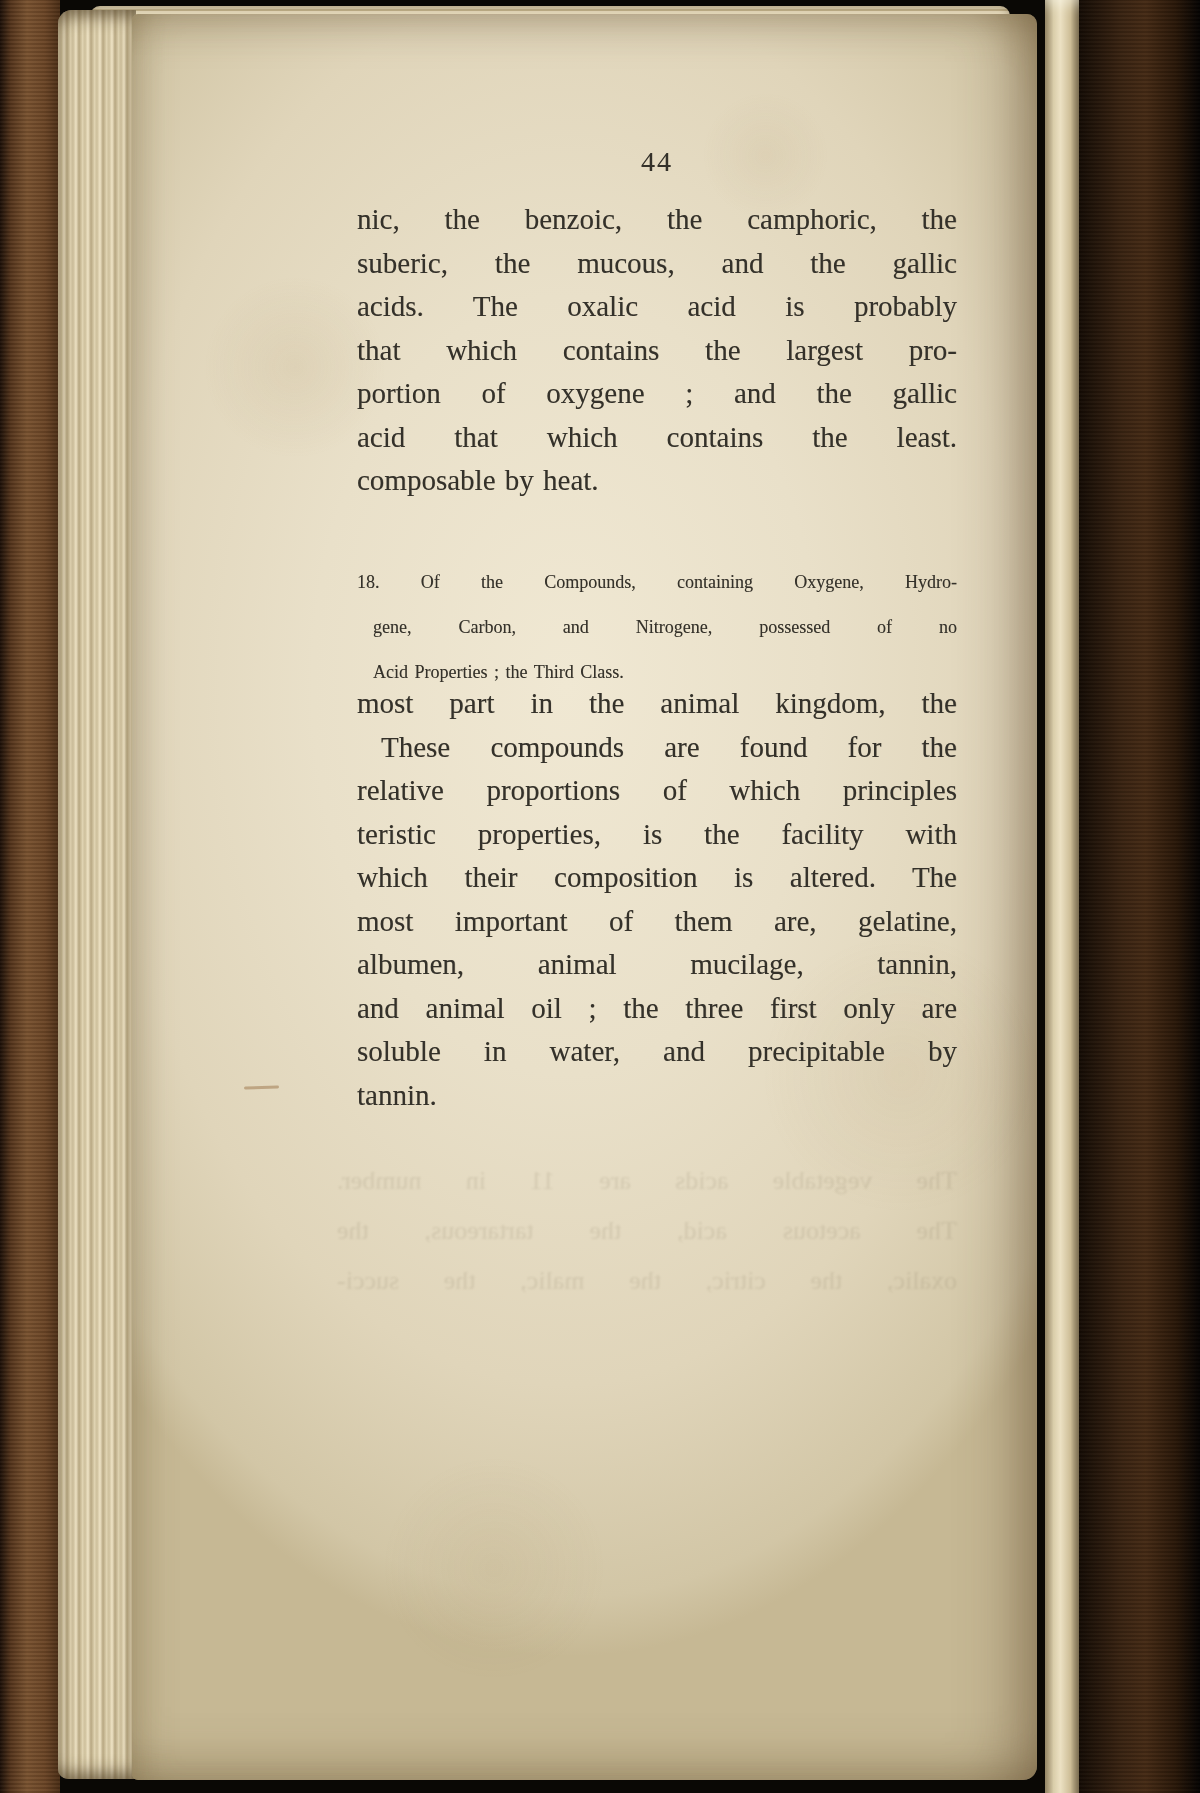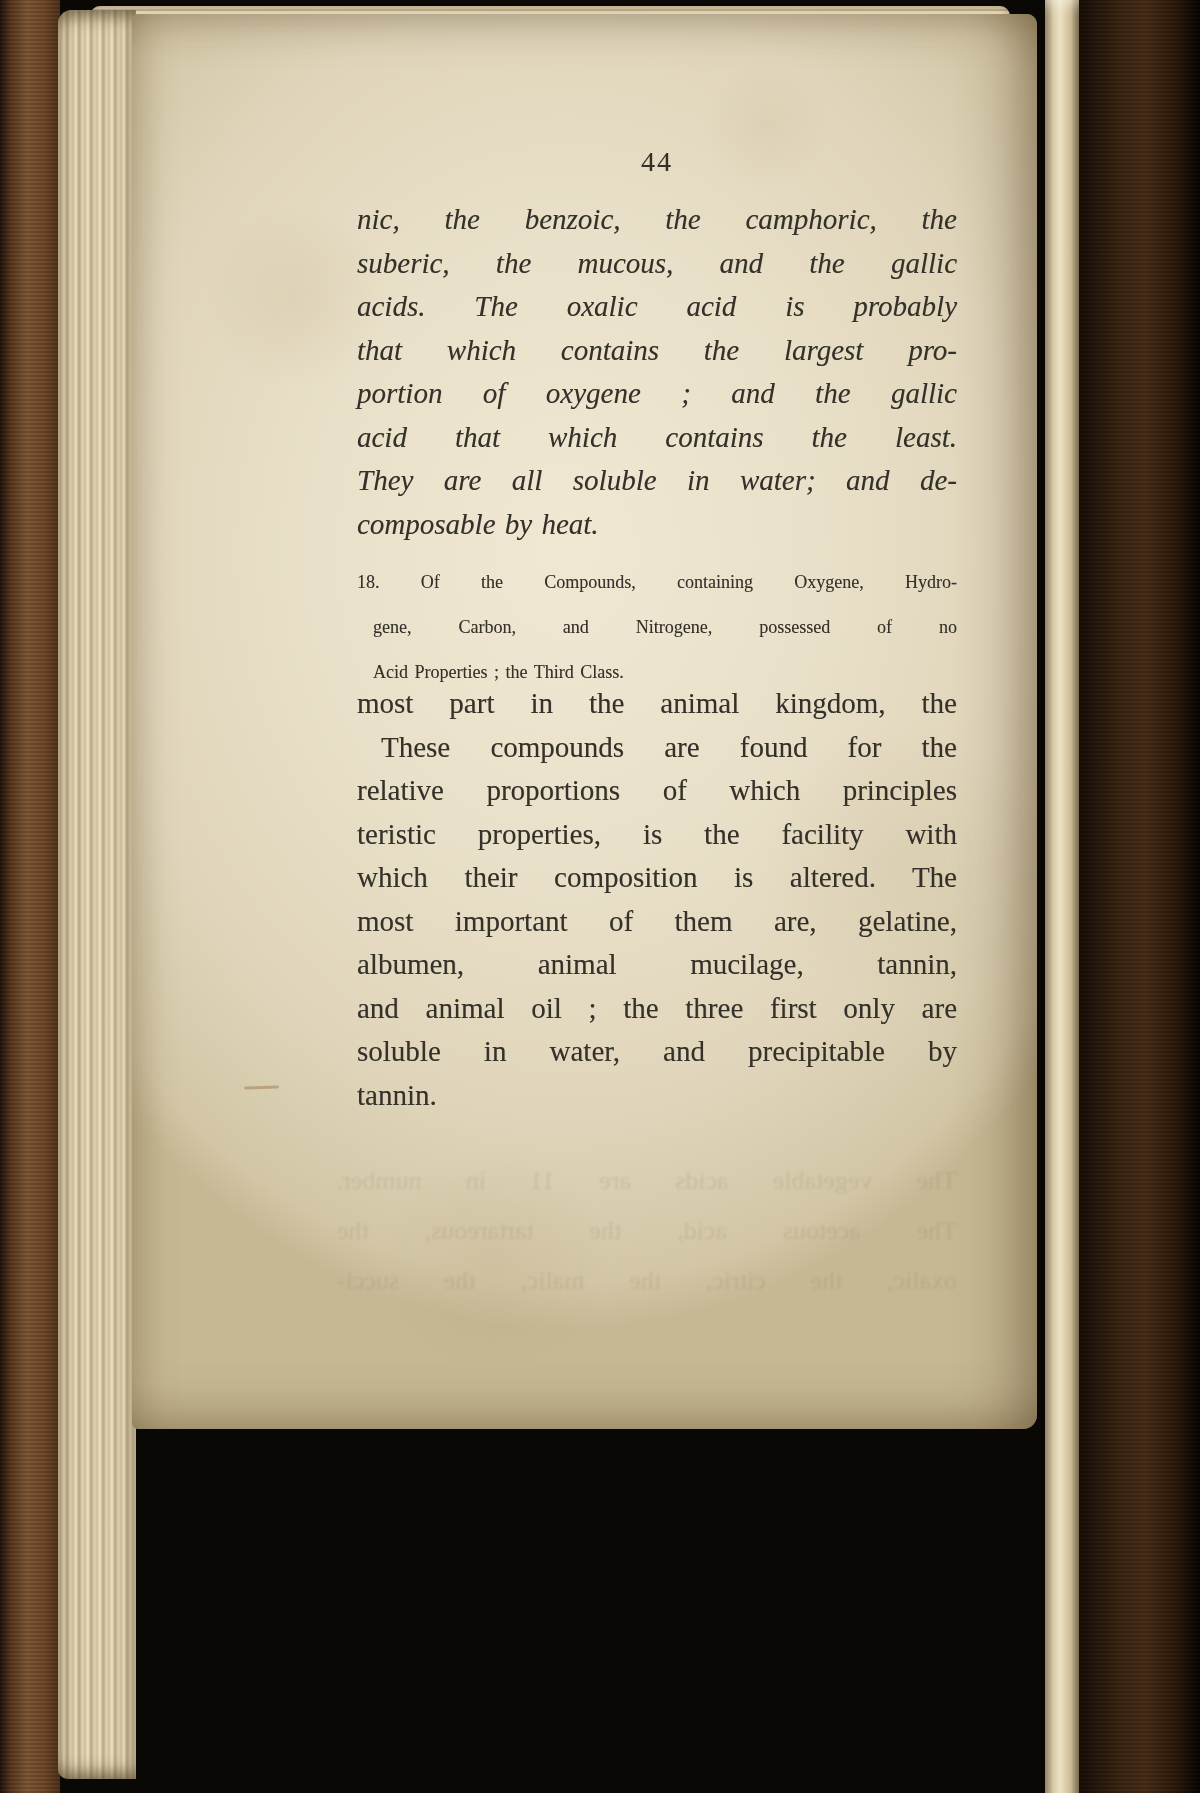--- a/index.html
+++ b/index.html
@@ -29,21 +29,21 @@
   
   .edges-top {
     position:absolute; left:90px; top:6px; height:26px; width:920px;
     background: repeating-linear-gradient(180deg, #d9cdac 0 3px, #bfaf89 3px 5px, #e4d8b9 5px 8px);
     border-radius:10px 10px 0 0;
     box-shadow: inset 0 0 10px rgba(80,60,35,.4);
   }
 
   
   .page {
-    position:absolute; left:132px; top:14px; width:905px; height:1415px;
+    position:absolute; left:132px; top:14px; width:905px; height:1766px;
     background: radial-gradient(ellipse 70% 55% at 48% 38%,
       #f0e8d3 0%, #e9e0c9 40%, #e0d5ba 72%, #d2c6a6 94%, #c6b894 100%);
     border-radius:6px 10px 14px 6px;
     box-shadow:
       inset -45px 0 60px -25px rgba(80,58,30,.42),
       inset 30px 0 40px -25px rgba(110,88,50,.30),
       inset 0 28px 48px -26px rgba(100,80,45,.38),
       inset 0 -34px 55px -28px rgba(100,80,45,.42);
   }
   .page-stains {
@@ -55,21 +55,21 @@
       radial-gradient(circle 90px at 70% 8%, rgba(160,130,80,.08), transparent 70%);
   }
 
   
   .txt { position:absolute; left:225px; width:600px; color:#34312a;
          text-shadow:0.3px 0.3px 0.6px rgba(60,55,40,.35); }
   .page-number { top:132px; text-align:center; font-size:28px; letter-spacing:2px; }
   .body-text { font-size:29px; line-height:43.5px; word-spacing:2px; }
   .line { text-align:justify; text-align-last:justify; }
   .line.last { text-align-last:left; }
-  .para1 { top:184px;font-style:italic; }
+  .para1 { top:184px; }
   .heading { top:546px; font-size:18px; line-height:45px; word-spacing:2px; }
   .heading .hang { margin-left:16px; }
   .para2 { top:668px; }
   .para2 .indent { text-indent:24px; }
 
   
   .bleed {
     top:1142px; left:205px; width:620px;
     transform:scaleX(-1); opacity:.15; filter:blur(1.2px);
     color:#6e6248; font-size:26px; line-height:50px; text-shadow:none;
@@ -111,21 +111,20 @@
 
     <div class="txt page-number">44</div>
 
     <div class="txt body-text para1">
       <div class="line">nic, the benzoic, the camphoric, the</div>
       <div class="line">suberic, the mucous, and the gallic</div>
       <div class="line">acids.  The oxalic acid is probably</div>
       <div class="line">that which contains the largest pro-</div>
       <div class="line">portion of oxygene ;  and the gallic</div>
       <div class="line">acid that which contains the least.</div>
-      <div class="line">They are all soluble in water; and de-</div>
       <div class="line last">composable by heat.</div>
     </div>
 
     <div class="txt heading">
       <div class="line">18.  Of the Compounds, containing Oxygene, Hydro-</div>
       <div class="line hang">gene, Carbon, and Nitrogene, possessed of no</div>
       <div class="line hang last">Acid Properties ;  the Third Class.</div>
     </div>
 
     <div class="txt body-text para2">

